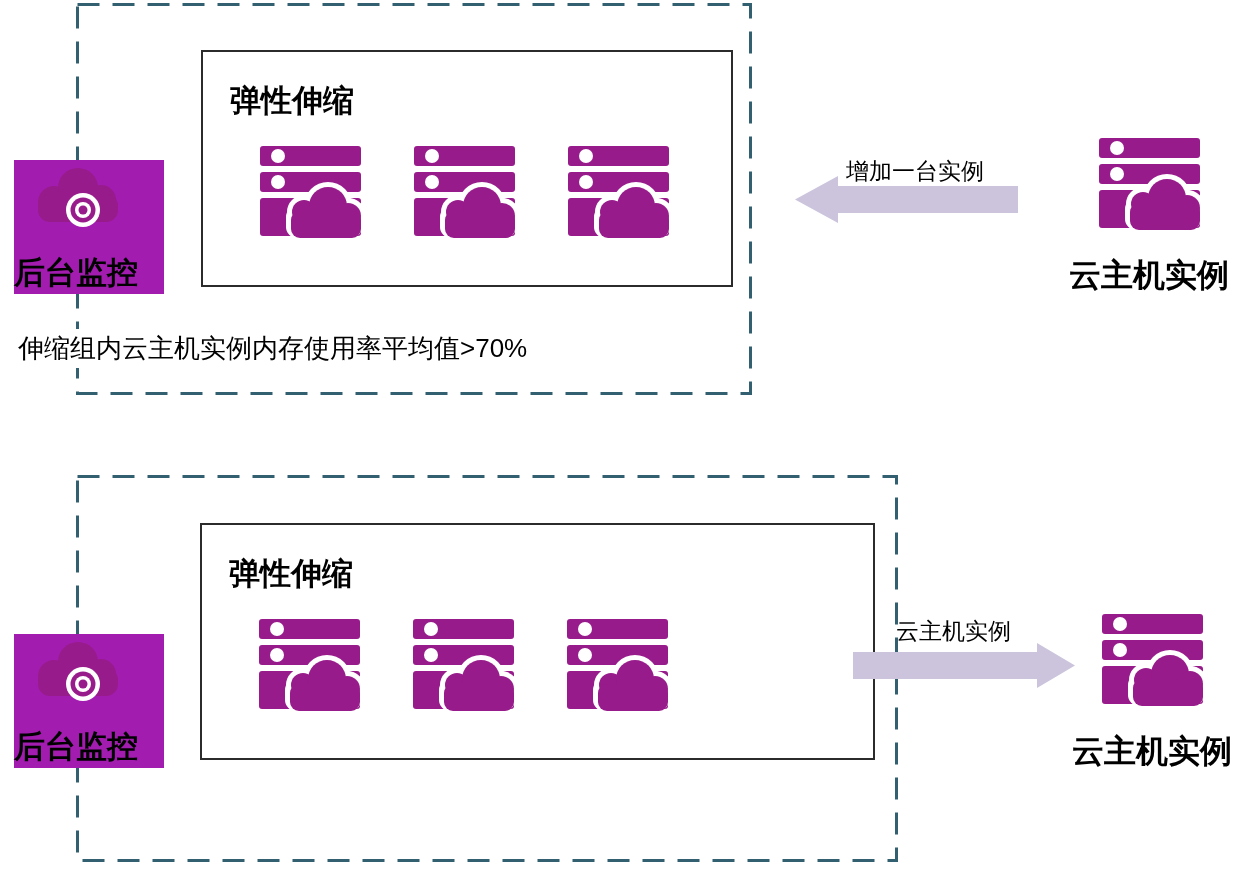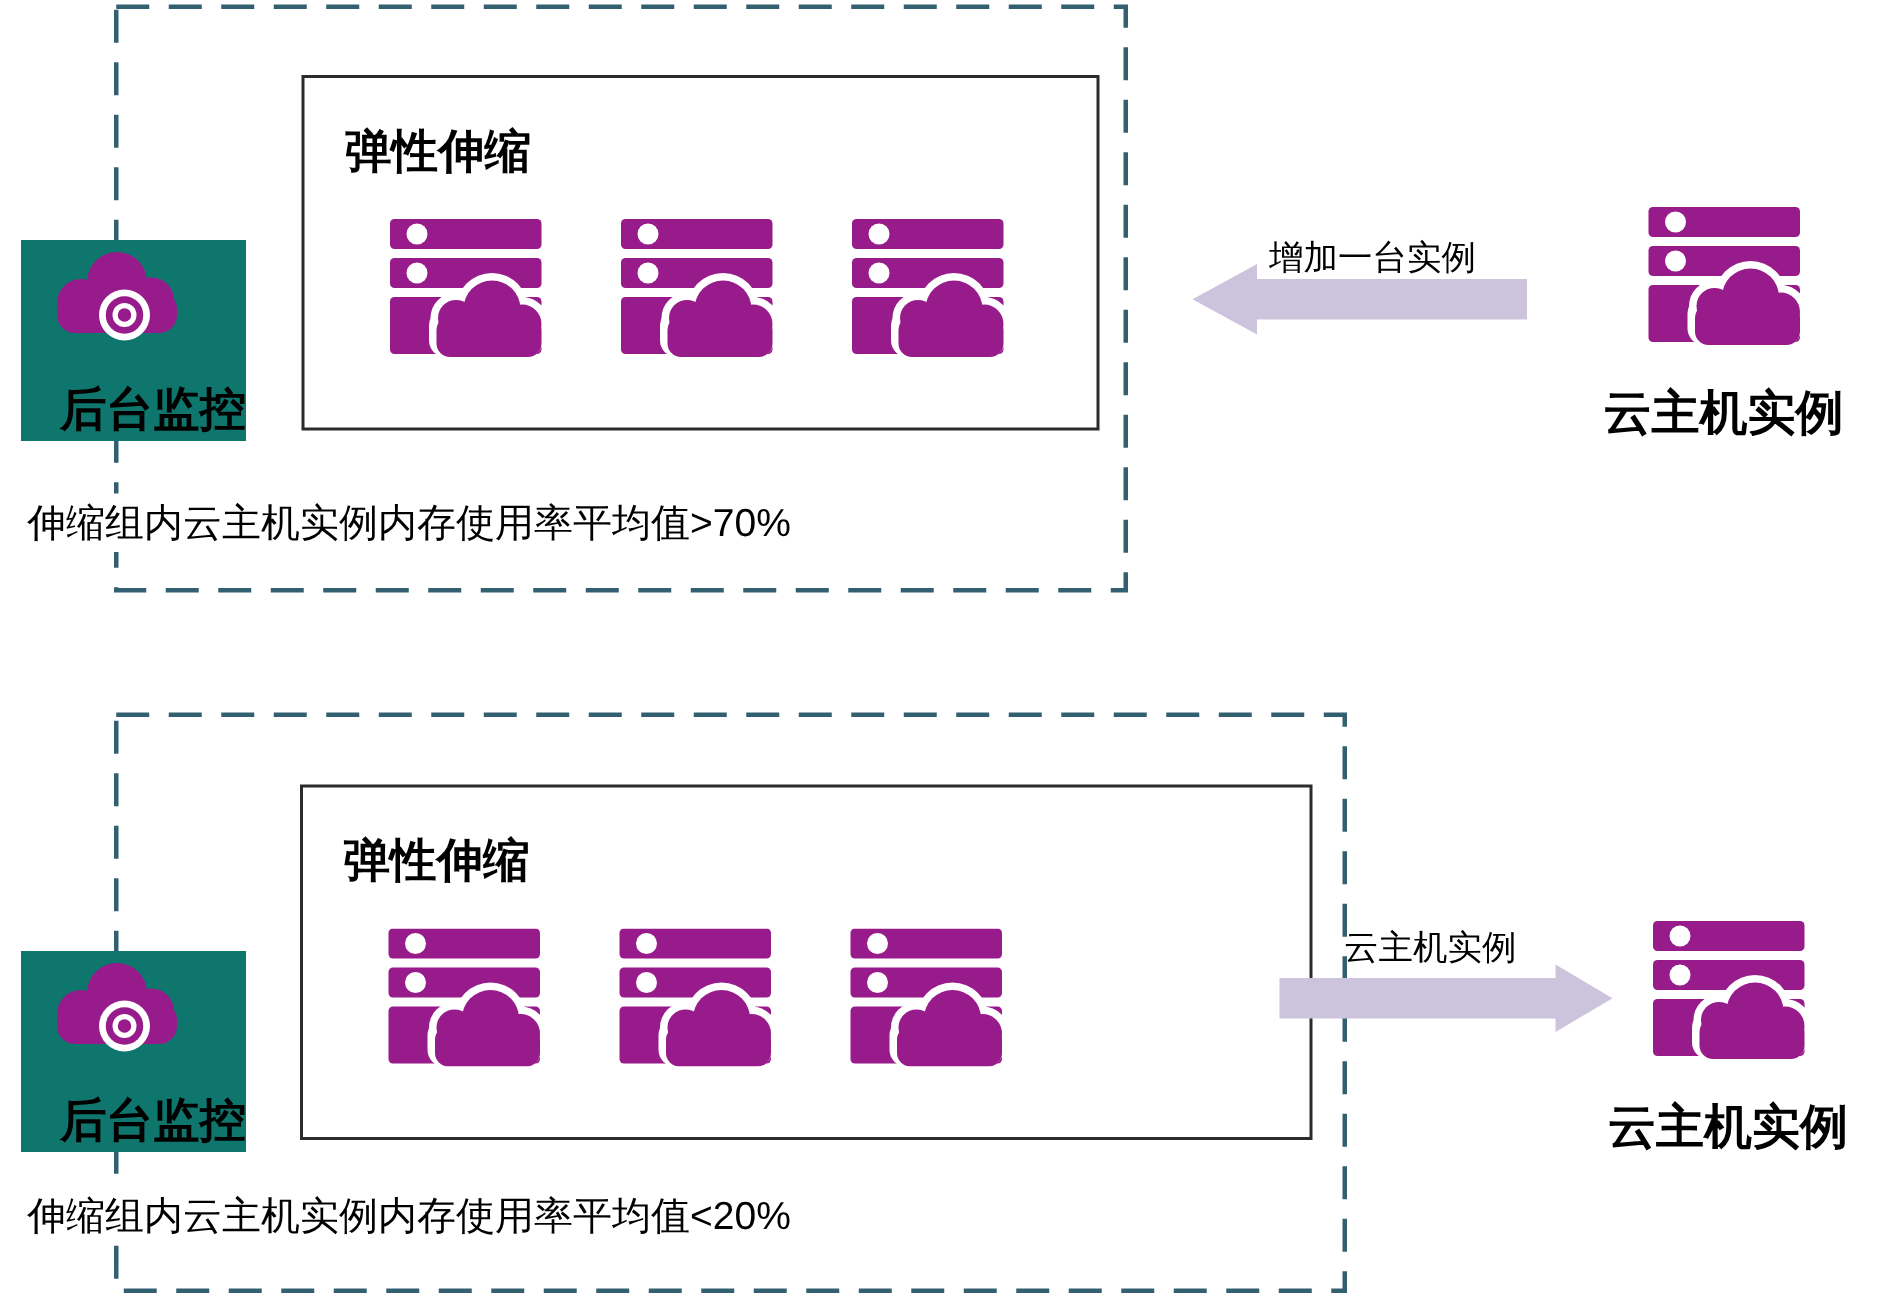--- a/index.html
+++ b/index.html
@@ -46,22 +46,22 @@
     left: 55px; top: 94px;
     display: flex;
     gap: 49px;
   }
   .server-icon { width: 105px; height: 92px; display: block; }
 
   .monitor-block {
     position: absolute;
     z-index: 2;
     width: 150px;
-    background: #0f766e;
-    text-align: right;
+    background: #a21caf;
+    text-align: left;
   }
   #monitor-top    { left: 14px; top: 160px; }
   #monitor-bottom { left: 14px; top: 634px; }
   .monitor-icon { width: 102px; height: 80px; display: block; margin-left: 13px; }
   .monitor-label {
     font-size: 31px;
     font-weight: bold;
     white-space: nowrap;
     margin-top: 12px;
   }
@@ -199,21 +199,20 @@
     </div>
   </div>
 
   <div id="monitor-bottom" class="monitor-block">
     <svg class="monitor-icon">
         <use href="#sym-monitor"></use>
       </svg>
     <div class="monitor-label">后台监控</div>
   </div>
 
-  <div id="condition-bottom" class="condition-text">伸缩组内云主机实例内存使用率平均值&lt;20%</div>
 
   <div id="action-bottom" class="action-label">云主机实例</div>
 
   <div id="instance-bottom" class="instance-block">
     <svg class="server-icon">
         <use href="#sym-server"></use>
       </svg>
     <div class="instance-label">云主机实例</div>
   </div>
 

